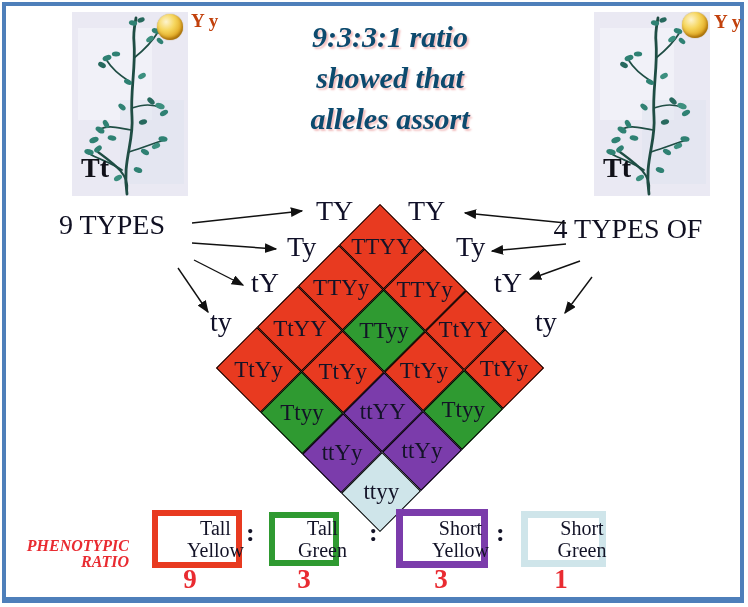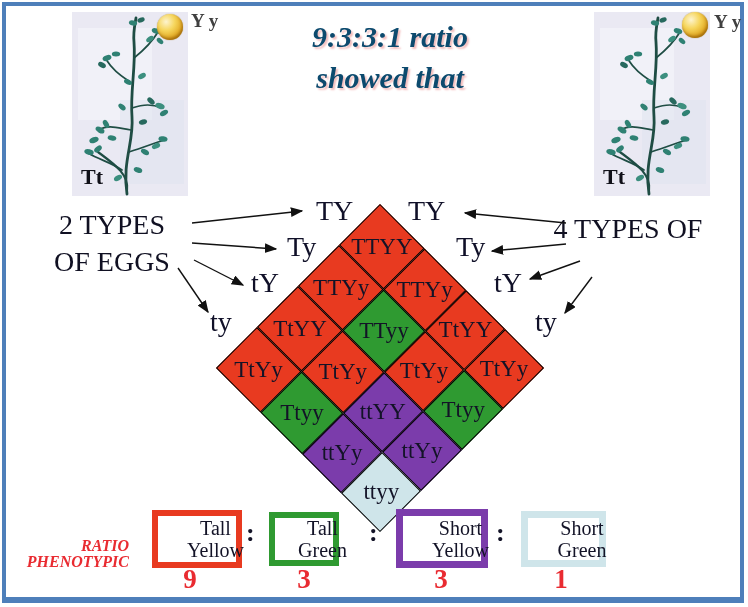--- a/index.html
+++ b/index.html
@@ -6,28 +6,28 @@
   body{width:748px;height:607px;position:relative;overflow:hidden;
        font-family:"Liberation Serif","DejaVu Serif",serif;}
   .frame{position:absolute;left:2px;top:2px;width:742px;height:601px;
          border:4px solid #4e7fba;border-bottom-width:6px;box-sizing:border-box;}
 
   
   .plant{position:absolute;width:116px;height:184px;top:12px;}
   .plant.left{left:72px;}
   .plant.right{left:594px;}
   .plant svg{position:absolute;left:0;top:0;}
-  .plant .tt{position:absolute;left:9px;bottom:6px;font-weight:bold;
-             font-size:22px;color:#101018;}
+  .plant .tt{position:absolute;left:9px;bottom:12px;font-weight:bold;
+             font-size:28px;color:#101018;}
   .seed{position:absolute;width:26px;height:26px;border-radius:50%;
         background:radial-gradient(circle at 35% 30%,#fdf4cf 0%,#f6d65d 35%,#e0a51e 70%,#b57d07 100%);
         box-shadow:inset -1px -2px 3px rgba(120,70,0,.55), 0 0 1px #9a7a20;}
   .seed.left{left:157px;top:14px;}
   .seed.right{left:682px;top:12px;}
-  .yy{position:absolute;font-weight:bold;font-size:19px;color:#404040;white-space:nowrap;}
+  .yy{position:absolute;font-weight:bold;font-size:19px;color:#c2410c;white-space:nowrap;}
   .yy.left{left:191px;top:10px;}
   .yy.right{left:714px;top:11px;}
 
   
   .title{position:absolute;left:255px;top:16px;width:270px;text-align:center;
          color:#0c4a6e;font-weight:bold;font-style:italic;font-size:30px;
          line-height:41px;text-shadow:2px 2px 2px #f2bdbd;}
 
   
   .types{position:absolute;text-align:center;font-size:28px;line-height:37px;color:#101022;}
@@ -168,25 +168,25 @@
 </div>
 
 <div class="seed left"></div>
 <div class="seed right"></div>
 <span class="yy left">Y y</span>
 <span class="yy right">Y y</span>
 
 <div class="title">
   <div>9:3:3:1 ratio</div>
   <div>showed that</div>
+  <div>alleles assort</div>
 </div>
 
 <div class="types eggs">
-  <div>2 TYPES</div>
-  <div>OF EGGS</div>
+  <div>9 TYPES</div>
 </div>
 <div class="types sperm">
   <div>4 TYPES OF</div>
 </div>
 
 <svg class="arrows">
   <defs>
     <marker id="ah" markerWidth="9" markerHeight="8" refX="8" refY="3.5" orient="auto">
       <path d="M0,0 L9,3.5 L0,7 z" fill="#111"></path>
     </marker>
@@ -257,22 +257,22 @@
     </div>
   <div class="pcell" style="background: rgb(123, 60, 171);">
       <span>ttYy</span>
     </div>
   <div class="pcell" style="background: rgb(207, 229, 234);">
       <span>ttyy</span>
     </div>
 </div>
 
 <div class="pheno">
+  <div>PHENOTYPIC</div>
   <div>RATIO</div>
-  <div>PHENOTYPIC</div>
 </div>
 
 <div class="rbox b0" style="border-color: rgb(232, 58, 32);">
     <span class="name">Tall
 Yellow</span>
   </div>
 <span class="colon c0">:</span>
 <div class="rbox b1" style="border-color: rgb(47, 154, 49);">
     <span class="name">Tall
 Green</span>

